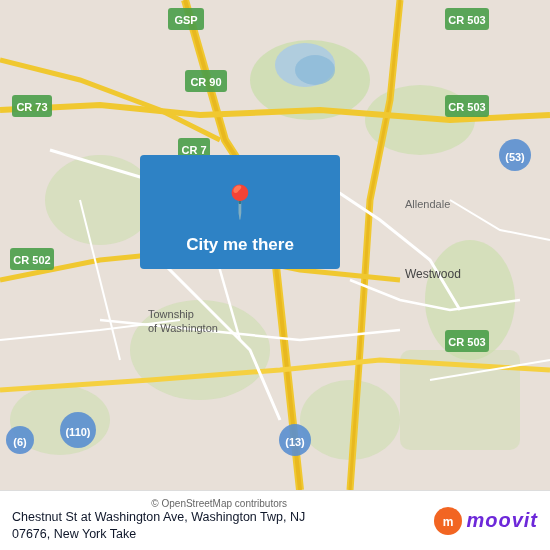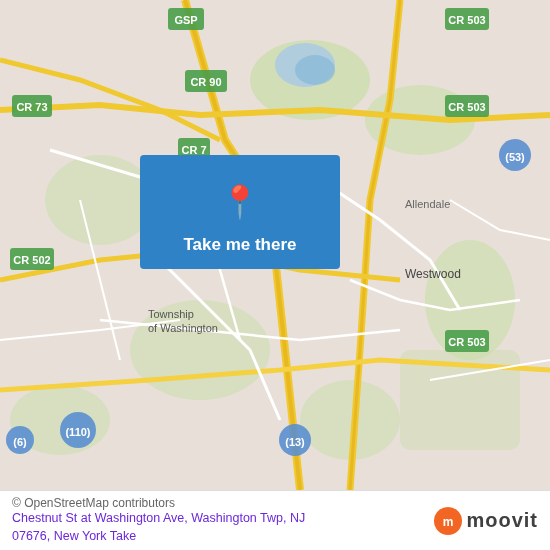--- a/index.html
+++ b/index.html
@@ -79,33 +79,35 @@
       align-items: center;
       justify-content: center;
       color: white;
       font-size: 16px;
       font-weight: bold;
     }
 
     #moovit-logo .moovit-text {
       font-size: 20px;
       font-weight: bold;
-      color: #404040;
+      color: #6d28d9;
       letter-spacing: 1px;
+      font-style: italic;
     }
 
     .copyright-text {
-      font-size: 12px;
+      font-size: 10px;
       color: #666;
       flex-shrink: 0;
+      text-align: center;
     }
 
     .address-text {
       font-size: 12.5px;
-      color: #6d28d9;
+      color: #0f172a;
       line-height: 1.4;
     }
 
     .bottom-left {
       display: flex;
       flex-direction: column;
       flex: 1;
     }
   </style>
 </head>
@@ -196,21 +198,21 @@
 
     <text x="405" y="278" fill="#444" font-size="12" font-weight="normal">Westwood</text>
     <text x="148" y="318" fill="#555" font-size="11">Township</text>
     <text x="148" y="332" fill="#555" font-size="11">of Washington</text>
 
     <text x="405" y="208" fill="#666" font-size="11">Allendale</text>
   </svg>
 
   <button id="take-me-there-btn">
     <span style="font-size:32px; margin-bottom:6px;">📍</span>
-    <span>Take me there</span>
+    <span>City me there</span>
   </button>
 </div>
 
 <div id="bottom-bar">
   <div class="bottom-left">
     <span class="copyright-text">© OpenStreetMap contributors</span>
     <span class="address-text">Chestnut St at Washington Ave, Washington Twp, NJ</span>
     <span class="address-text">07676, New York Take</span>
   </div>
   <div id="moovit-logo">

